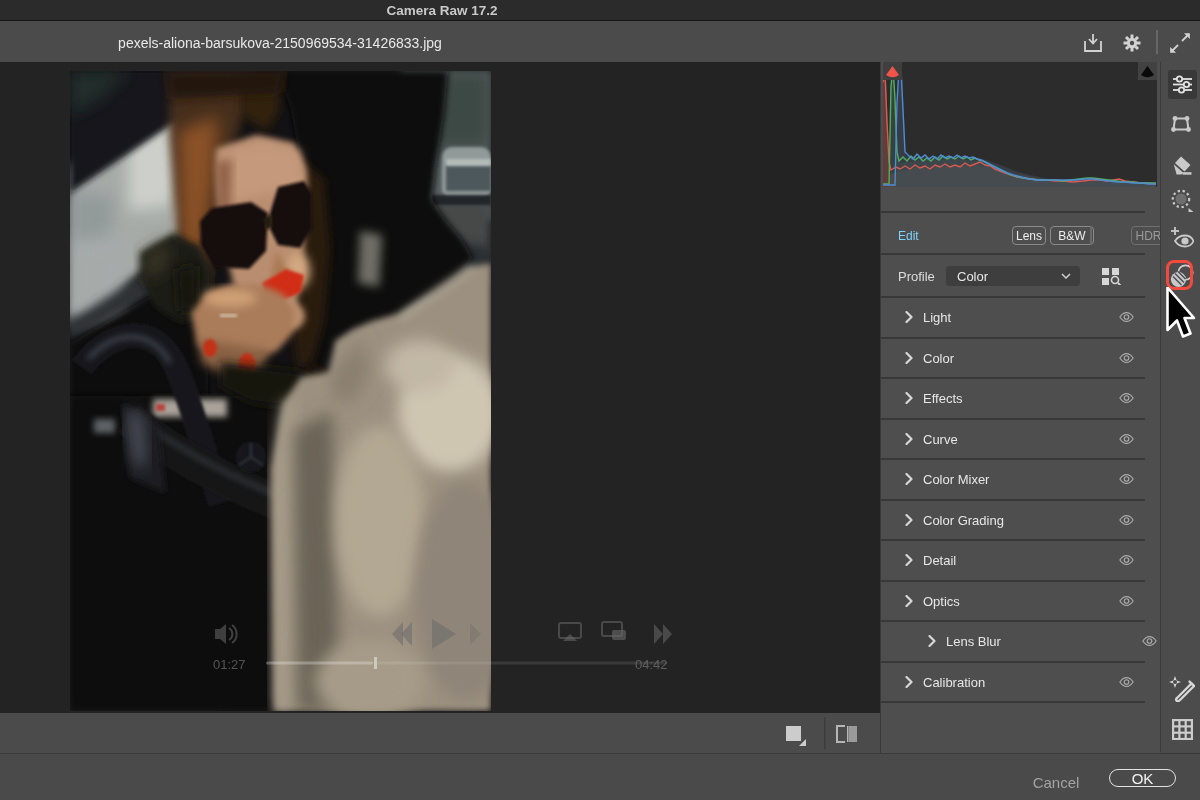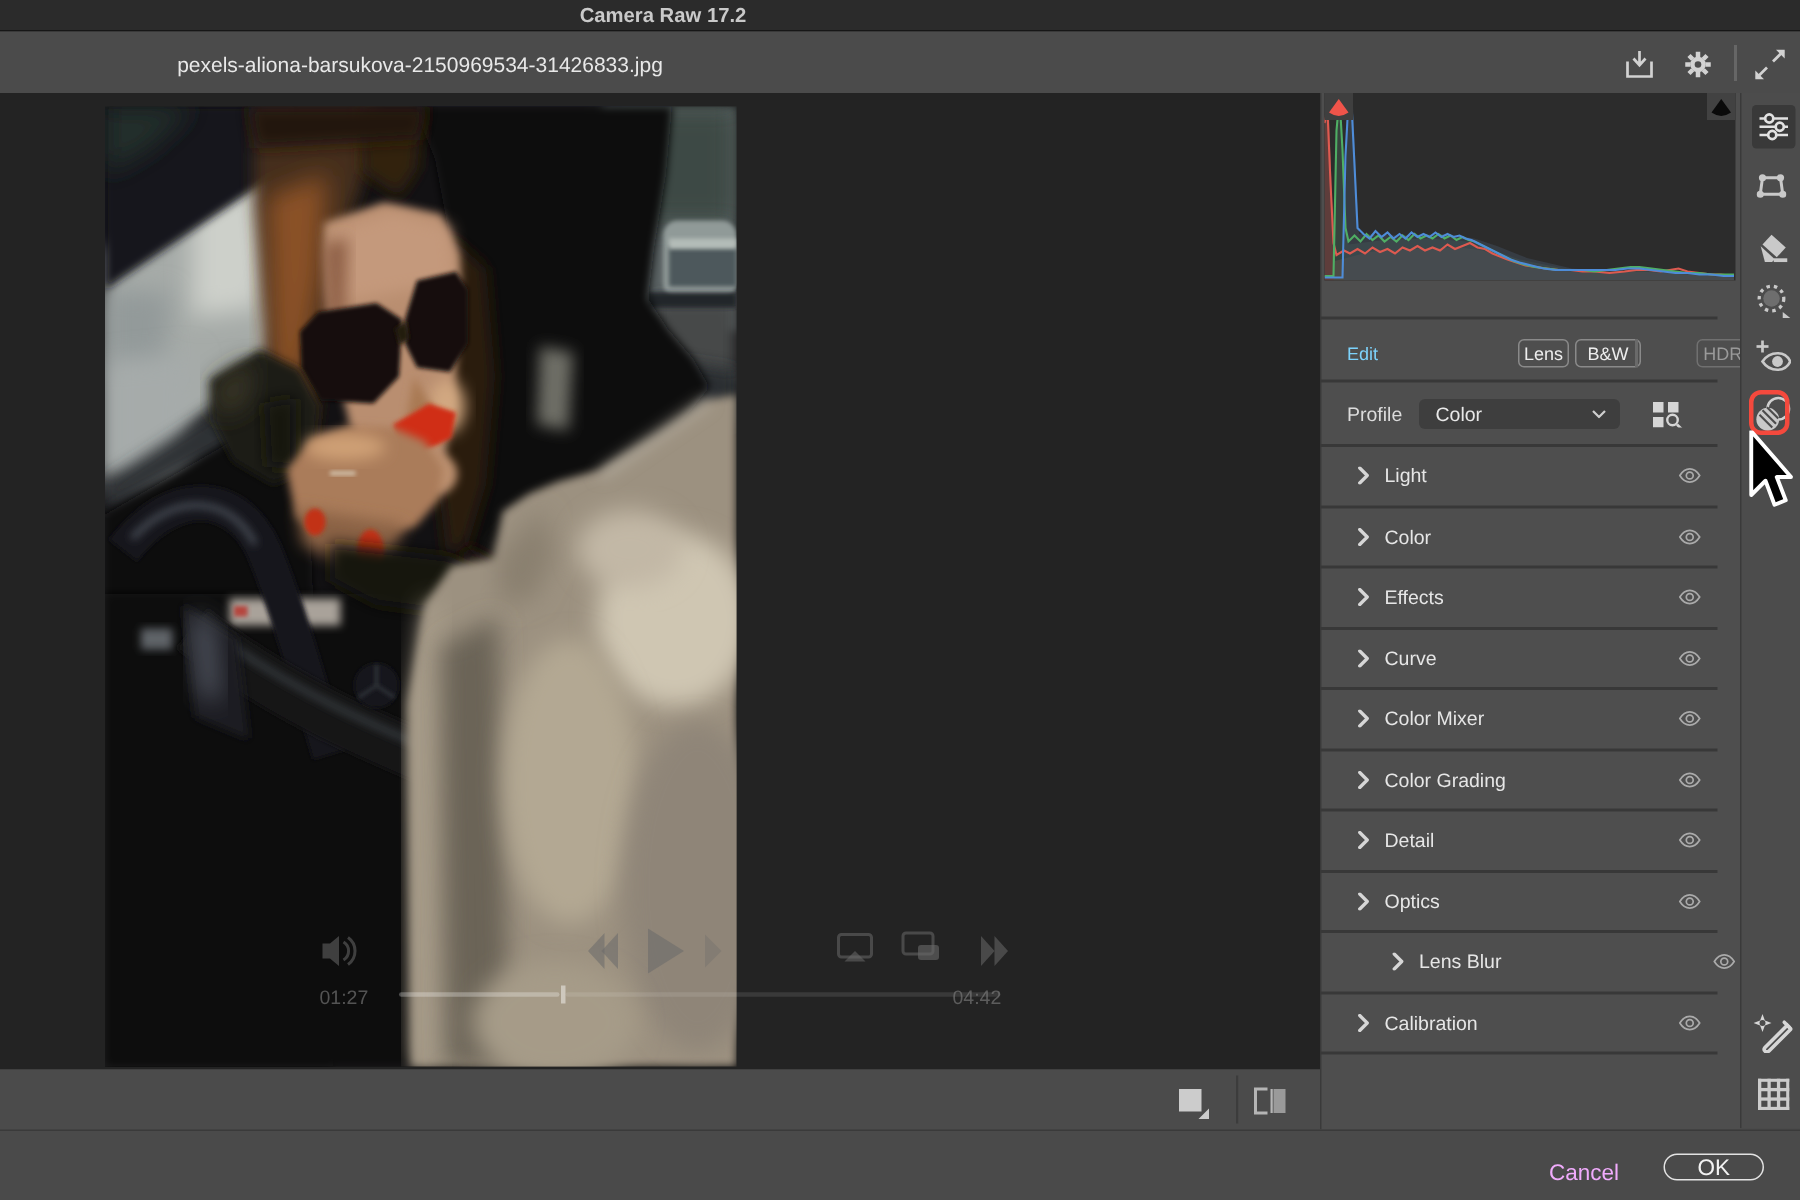--- a/index.html
+++ b/index.html
@@ -15,21 +15,21 @@
   #panel{left:880px;top:62px;width:280px;height:691px;background:#4e4e4e;border-left:1px solid #3a3a3a;box-sizing:border-box;}
   #toolbar{left:1160px;top:62px;width:40px;height:690px;background:#4c4c4c;border-left:1px solid #3a3a3a;box-sizing:border-box;}
   #bottombar{left:0;top:753px;width:1200px;height:47px;background:#4a4a4a;border-top:1px solid #3a3a3a;box-sizing:border-box;}
   .sep{position:absolute;background:#383838;height:2px;}
   .row{position:absolute;left:0;width:265px;height:40px;}
   .rowlabel{position:absolute;left:43px;top:50%;transform:translateY(-50%);color:#e6e6e6;font-size:13px;}
   .chev{position:absolute;left:25px;top:50%;transform:translateY(-50%);}
   .eye{position:absolute;left:239px;top:50%;transform:translateY(-50%);}
   .btn{position:absolute;box-sizing:border-box;border:1.5px solid #8a8a8a;border-radius:4px;color:#ededed;
        font-size:12px;display:flex;align-items:center;justify-content:center;}
-  #cancel{left:1056px;top:782px;transform:translate(-50%,-50%);color:#f0abfc;font-size:15px;}
+  #cancel{left:1056px;top:782px;transform:translate(-50%,-50%);color:#a3a3a3;font-size:15px;}
   #okbtn{left:1109px;top:769px;width:67px;height:18px;border:1.5px solid #e3e3e3;border-radius:13px;
          box-sizing:border-box;color:#f2f2f2;font-size:15px;display:flex;align-items:center;justify-content:center;}
 </style>
 </head>
 <body>
 <div id="stage">
 
   <div class="abs" id="canvas"></div>
 
   <div class="abs" id="photo" style="left:70px;top:71px;width:421px;height:640px;">

